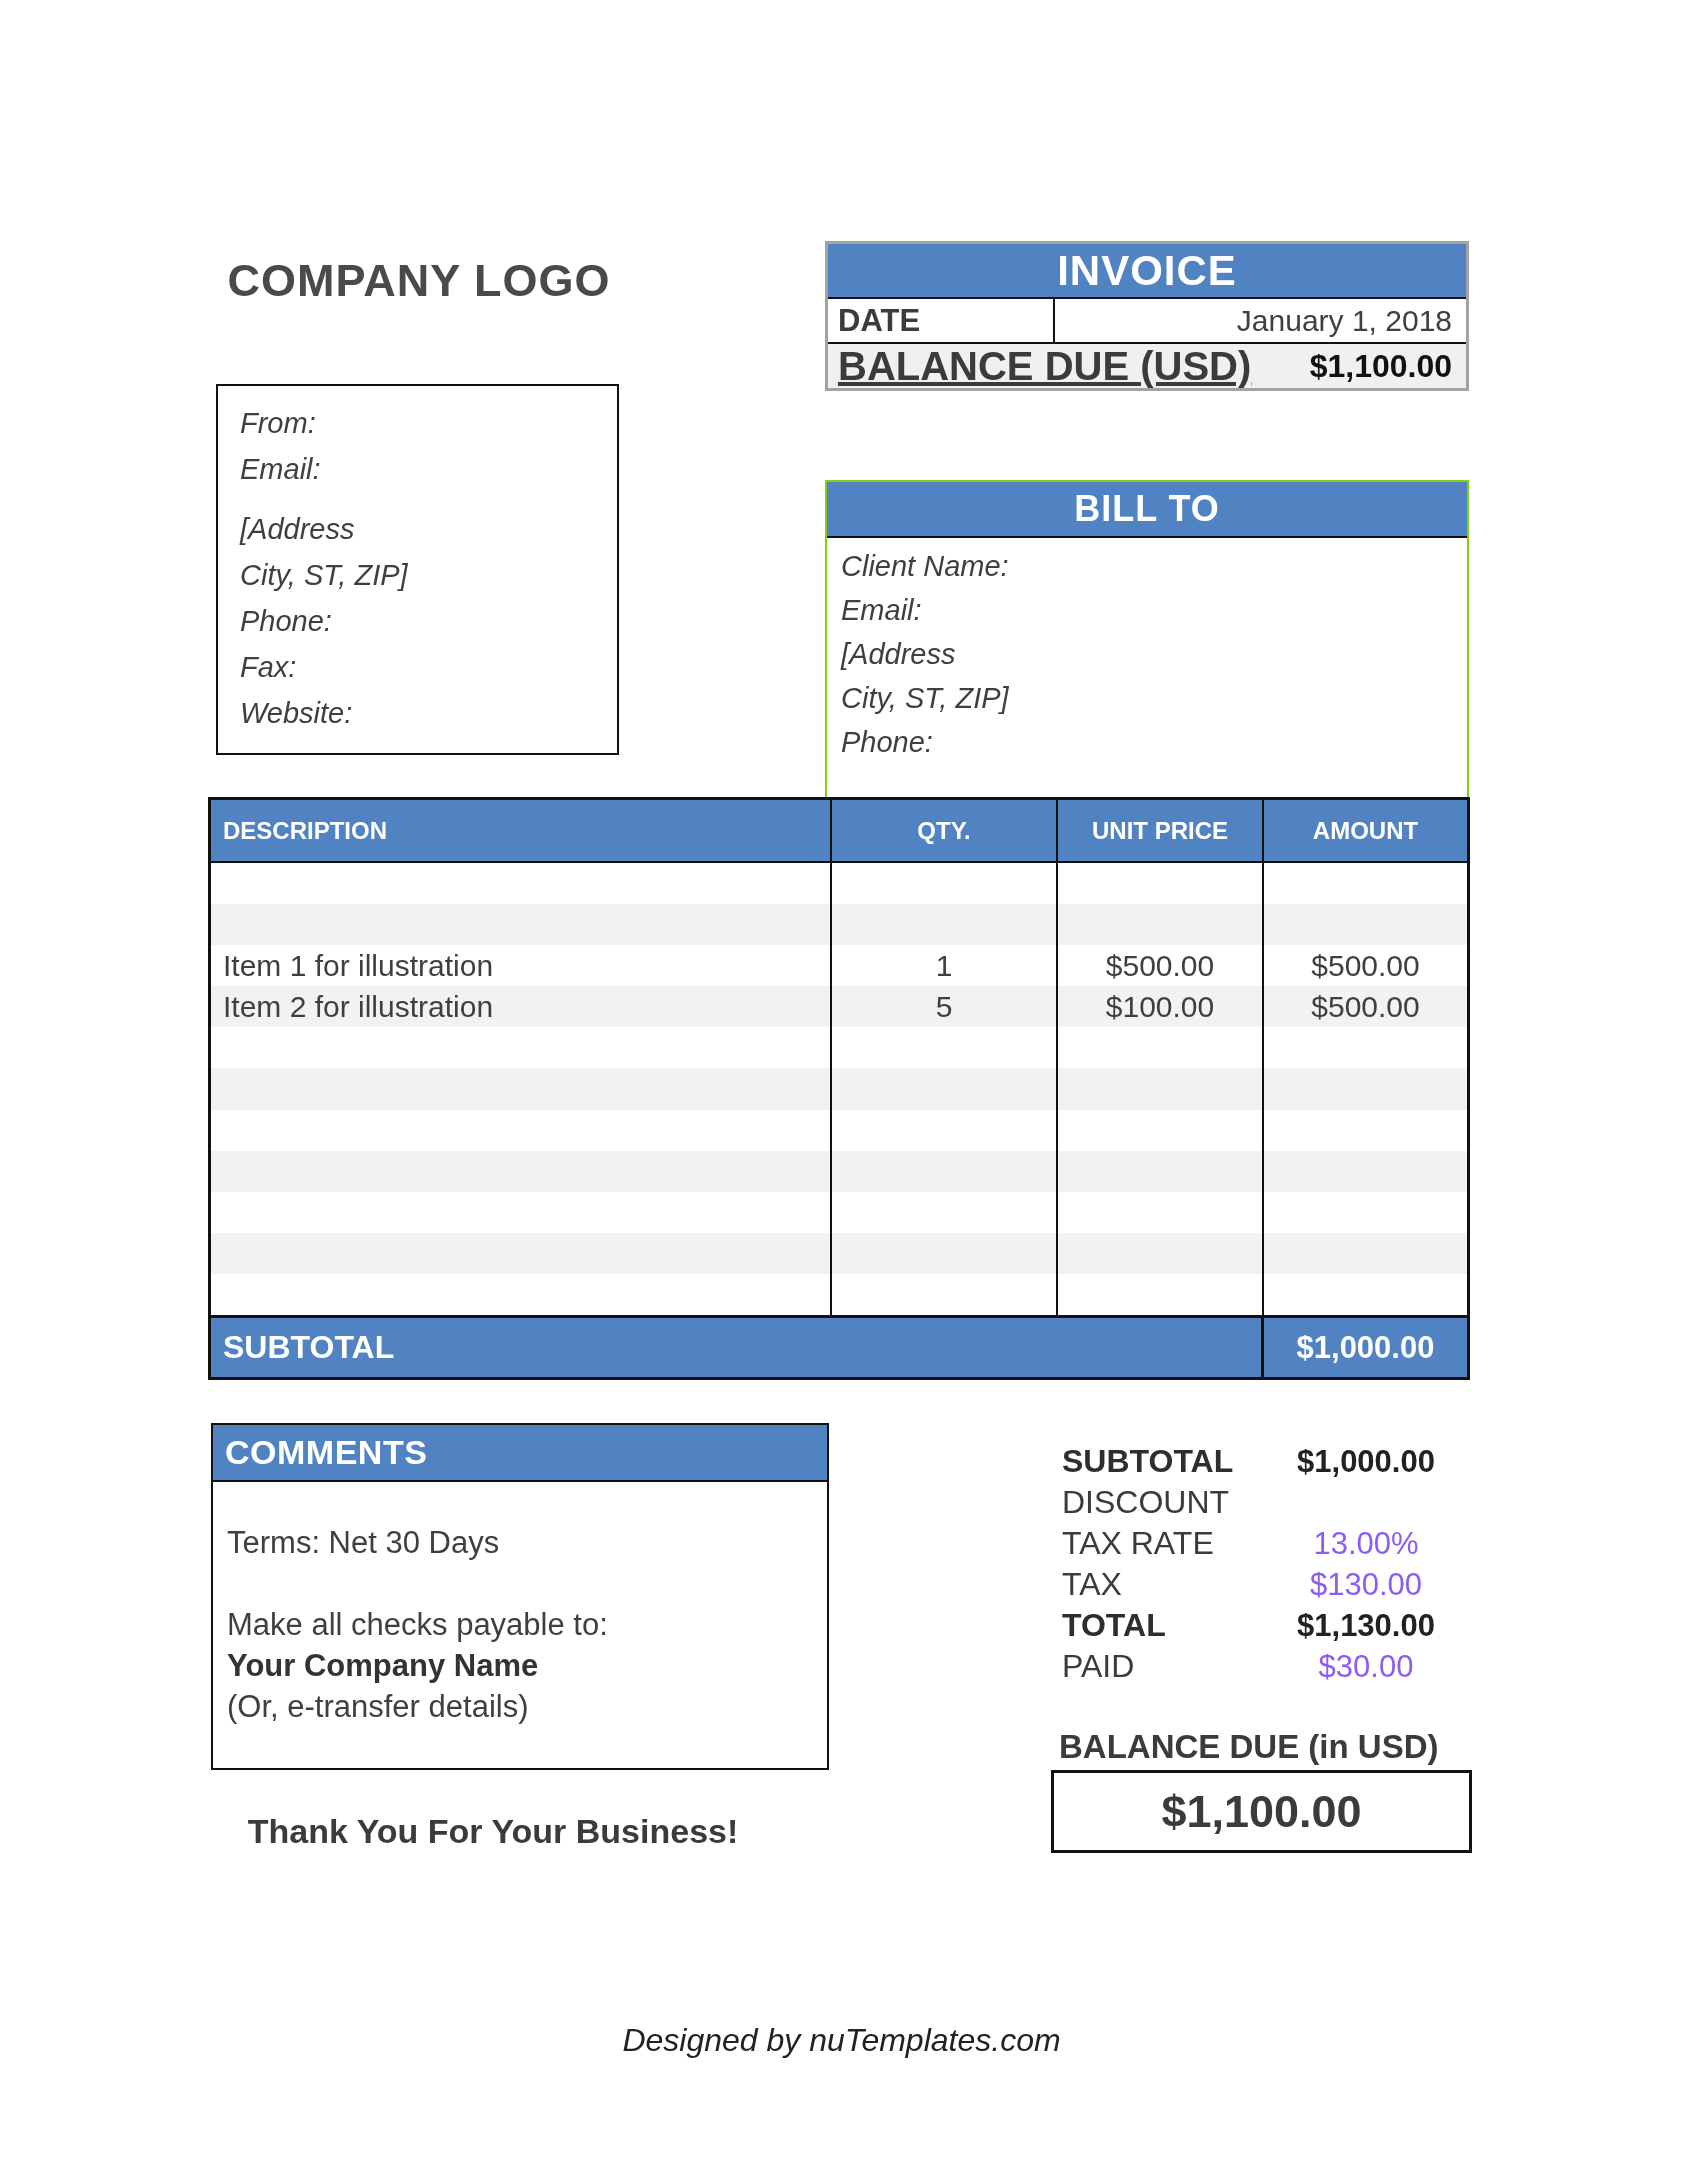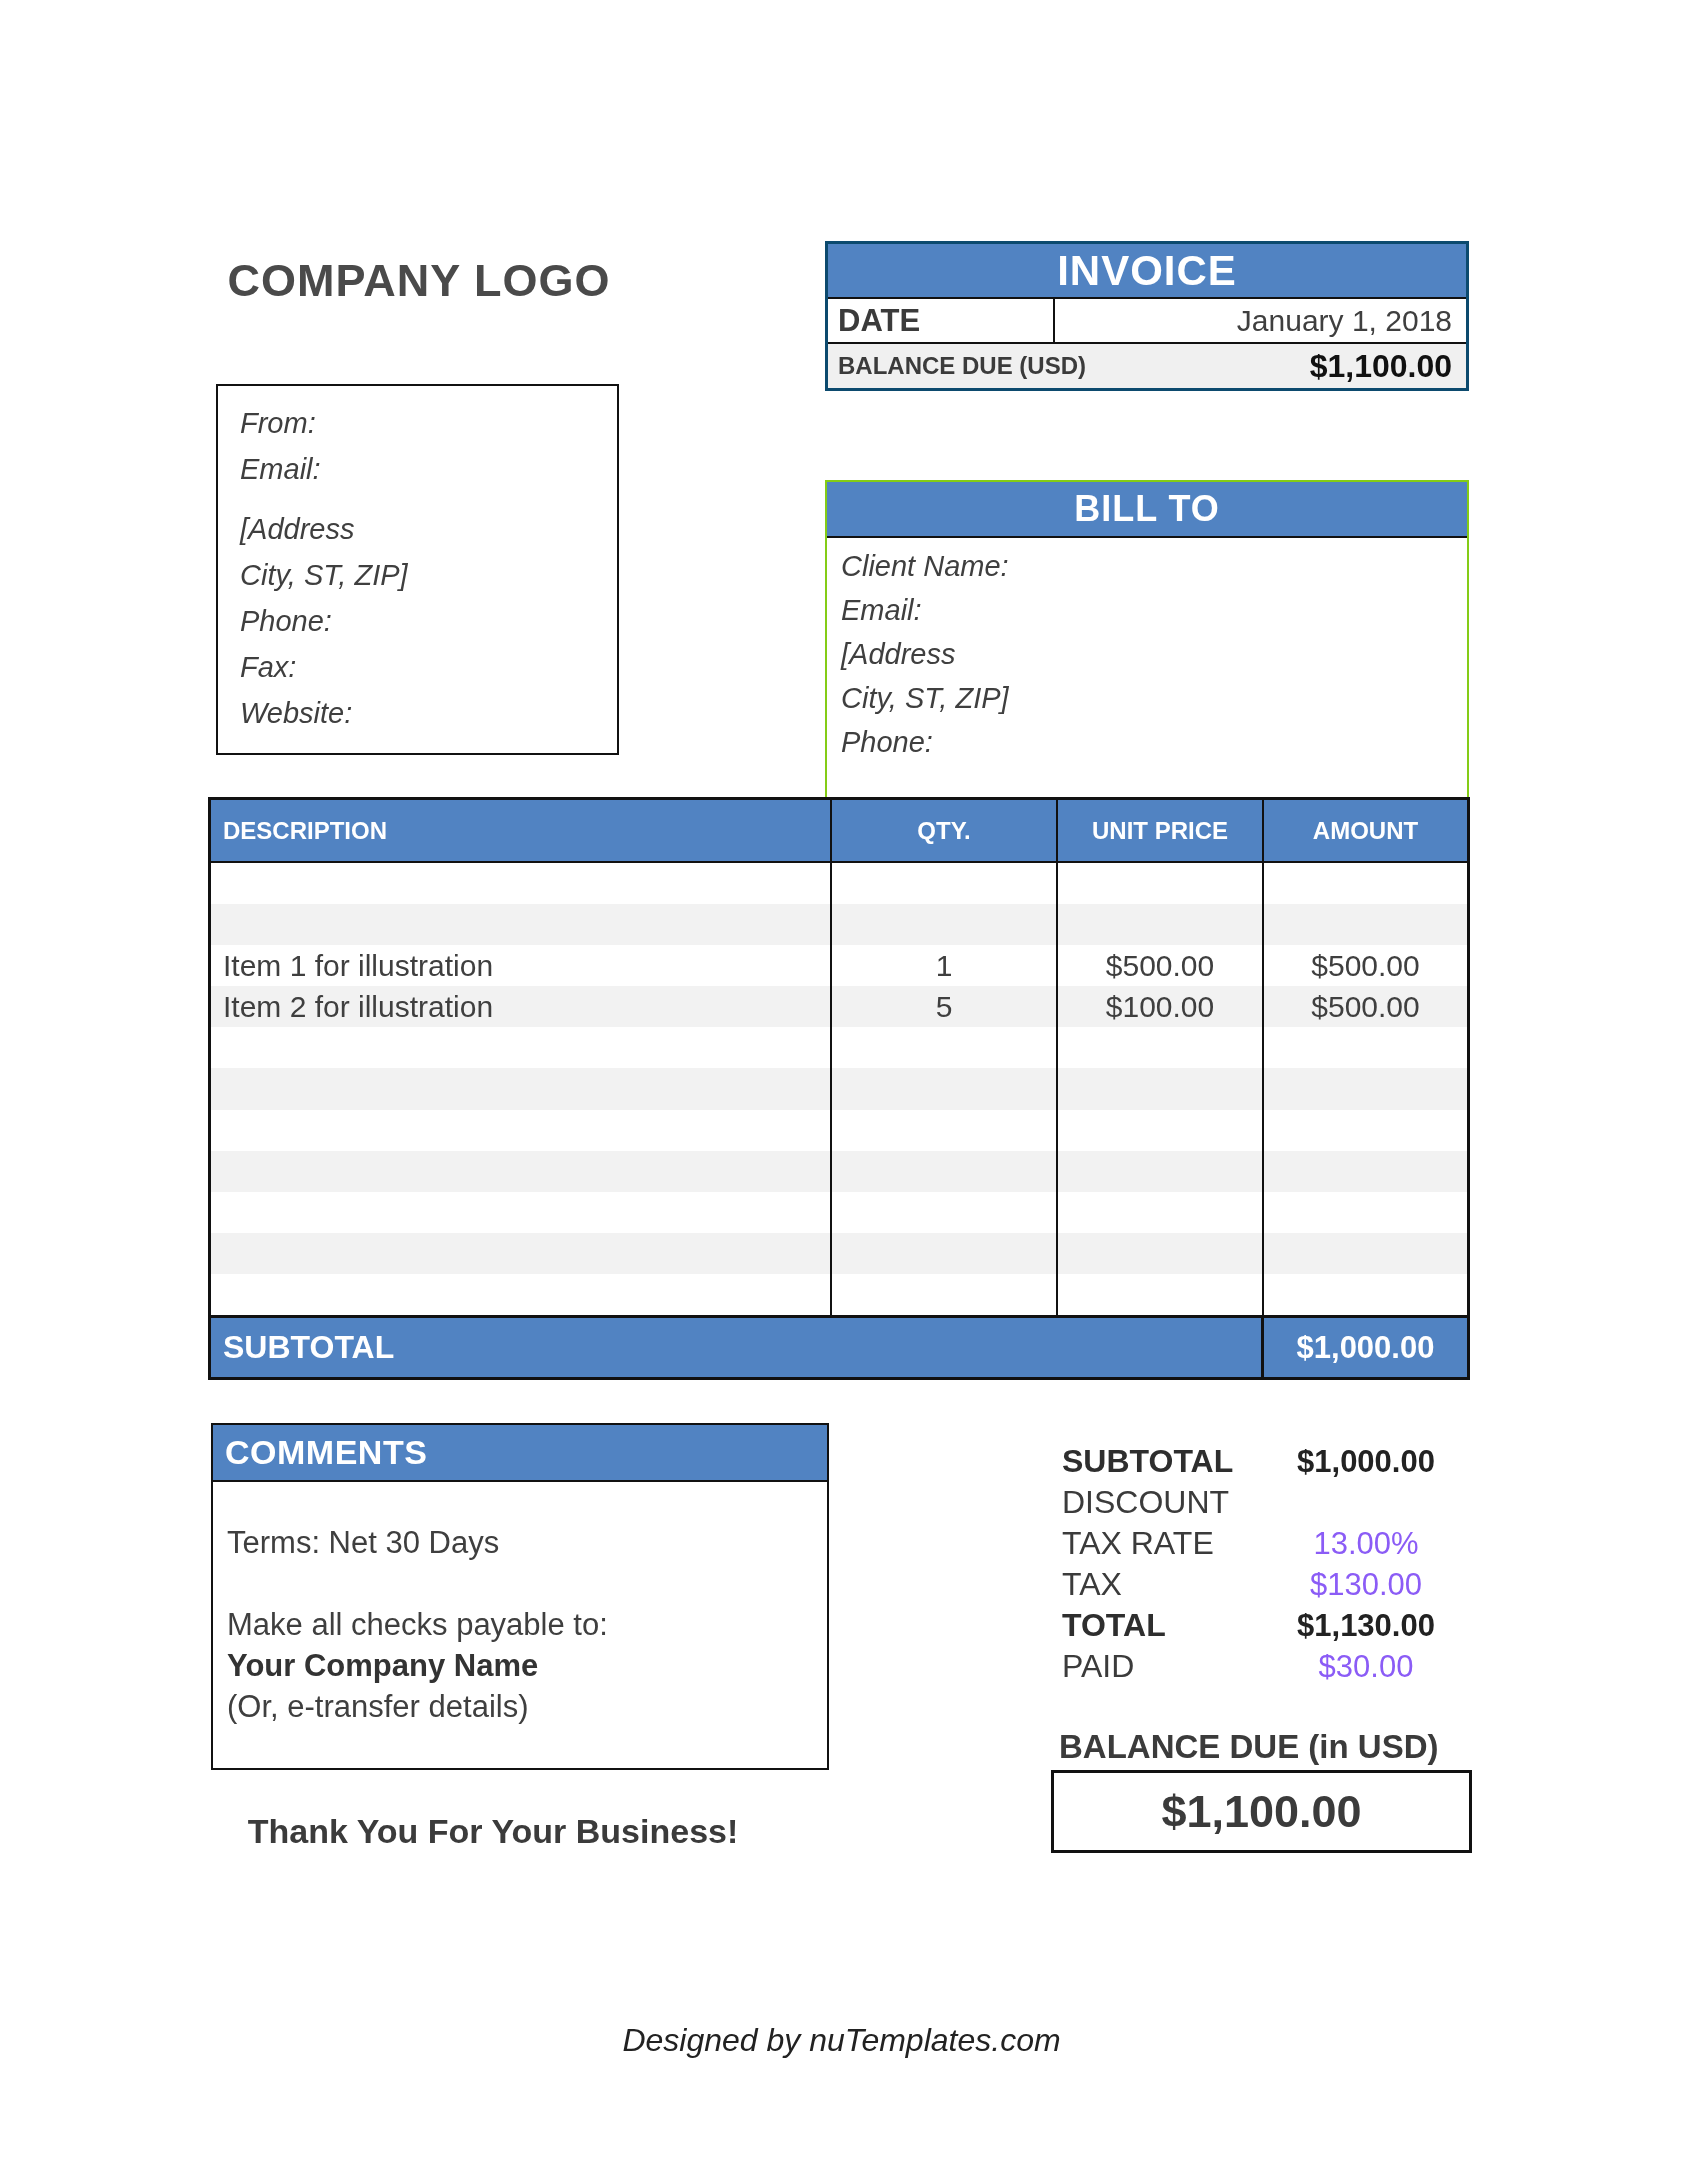--- a/index.html
+++ b/index.html
@@ -27,21 +27,21 @@
   }
   .info-line{
     font-style:italic;font-size:29px;color:#3f3f3f;
     height:46px;line-height:46px;white-space:pre;
   }
   .gap-before{margin-top:14px;}
 
   
   #invoice-block{
     left:825px;top:241px;width:644px;
-    border:3px solid #0c4a6e;box-sizing:border-box;
+    border:3px solid #a3a3a3;box-sizing:border-box;
     background:#fff;
   }
   #invoice-title-bar{
     height:53px;background:#5183C2;border-bottom:2px solid #111;
     text-align:center;line-height:53px;
     font-size:42px;font-weight:bold;color:#ffffff;letter-spacing:1px;
   }
   .inv-row{display:flex;height:43px;line-height:43px;}
   .inv-row + .inv-row{border-top:2px solid #111;}
   .inv-label{
@@ -50,21 +50,21 @@
   }
   .inv-value{
     flex:1;border-left:2px solid #111;box-sizing:border-box;
     text-align:right;padding-right:14px;font-size:30px;color:#3f3f3f;
   }
   .inv-balance{
     display:flex;height:44px;line-height:44px;
     border-top:2px solid #111;background:#f0f0f0;
   }
   .inv-balance .bal-label{
-    flex:1;padding-left:10px;font-size:24px;font-weight:bold;color:#3b3b3b;
+    flex:1;padding-left:10px;font-size:40px;font-weight:bold;color:#3b3b3b;text-decoration:underline;
   }
   .inv-balance .bal-value{
     padding-right:14px;font-size:32px;font-weight:bold;color:#111;
   }
 
   
   #billto-block{
     left:825px;top:480px;width:644px;height:351px;
     border:2px solid #84cc16;box-sizing:border-box;
   }

